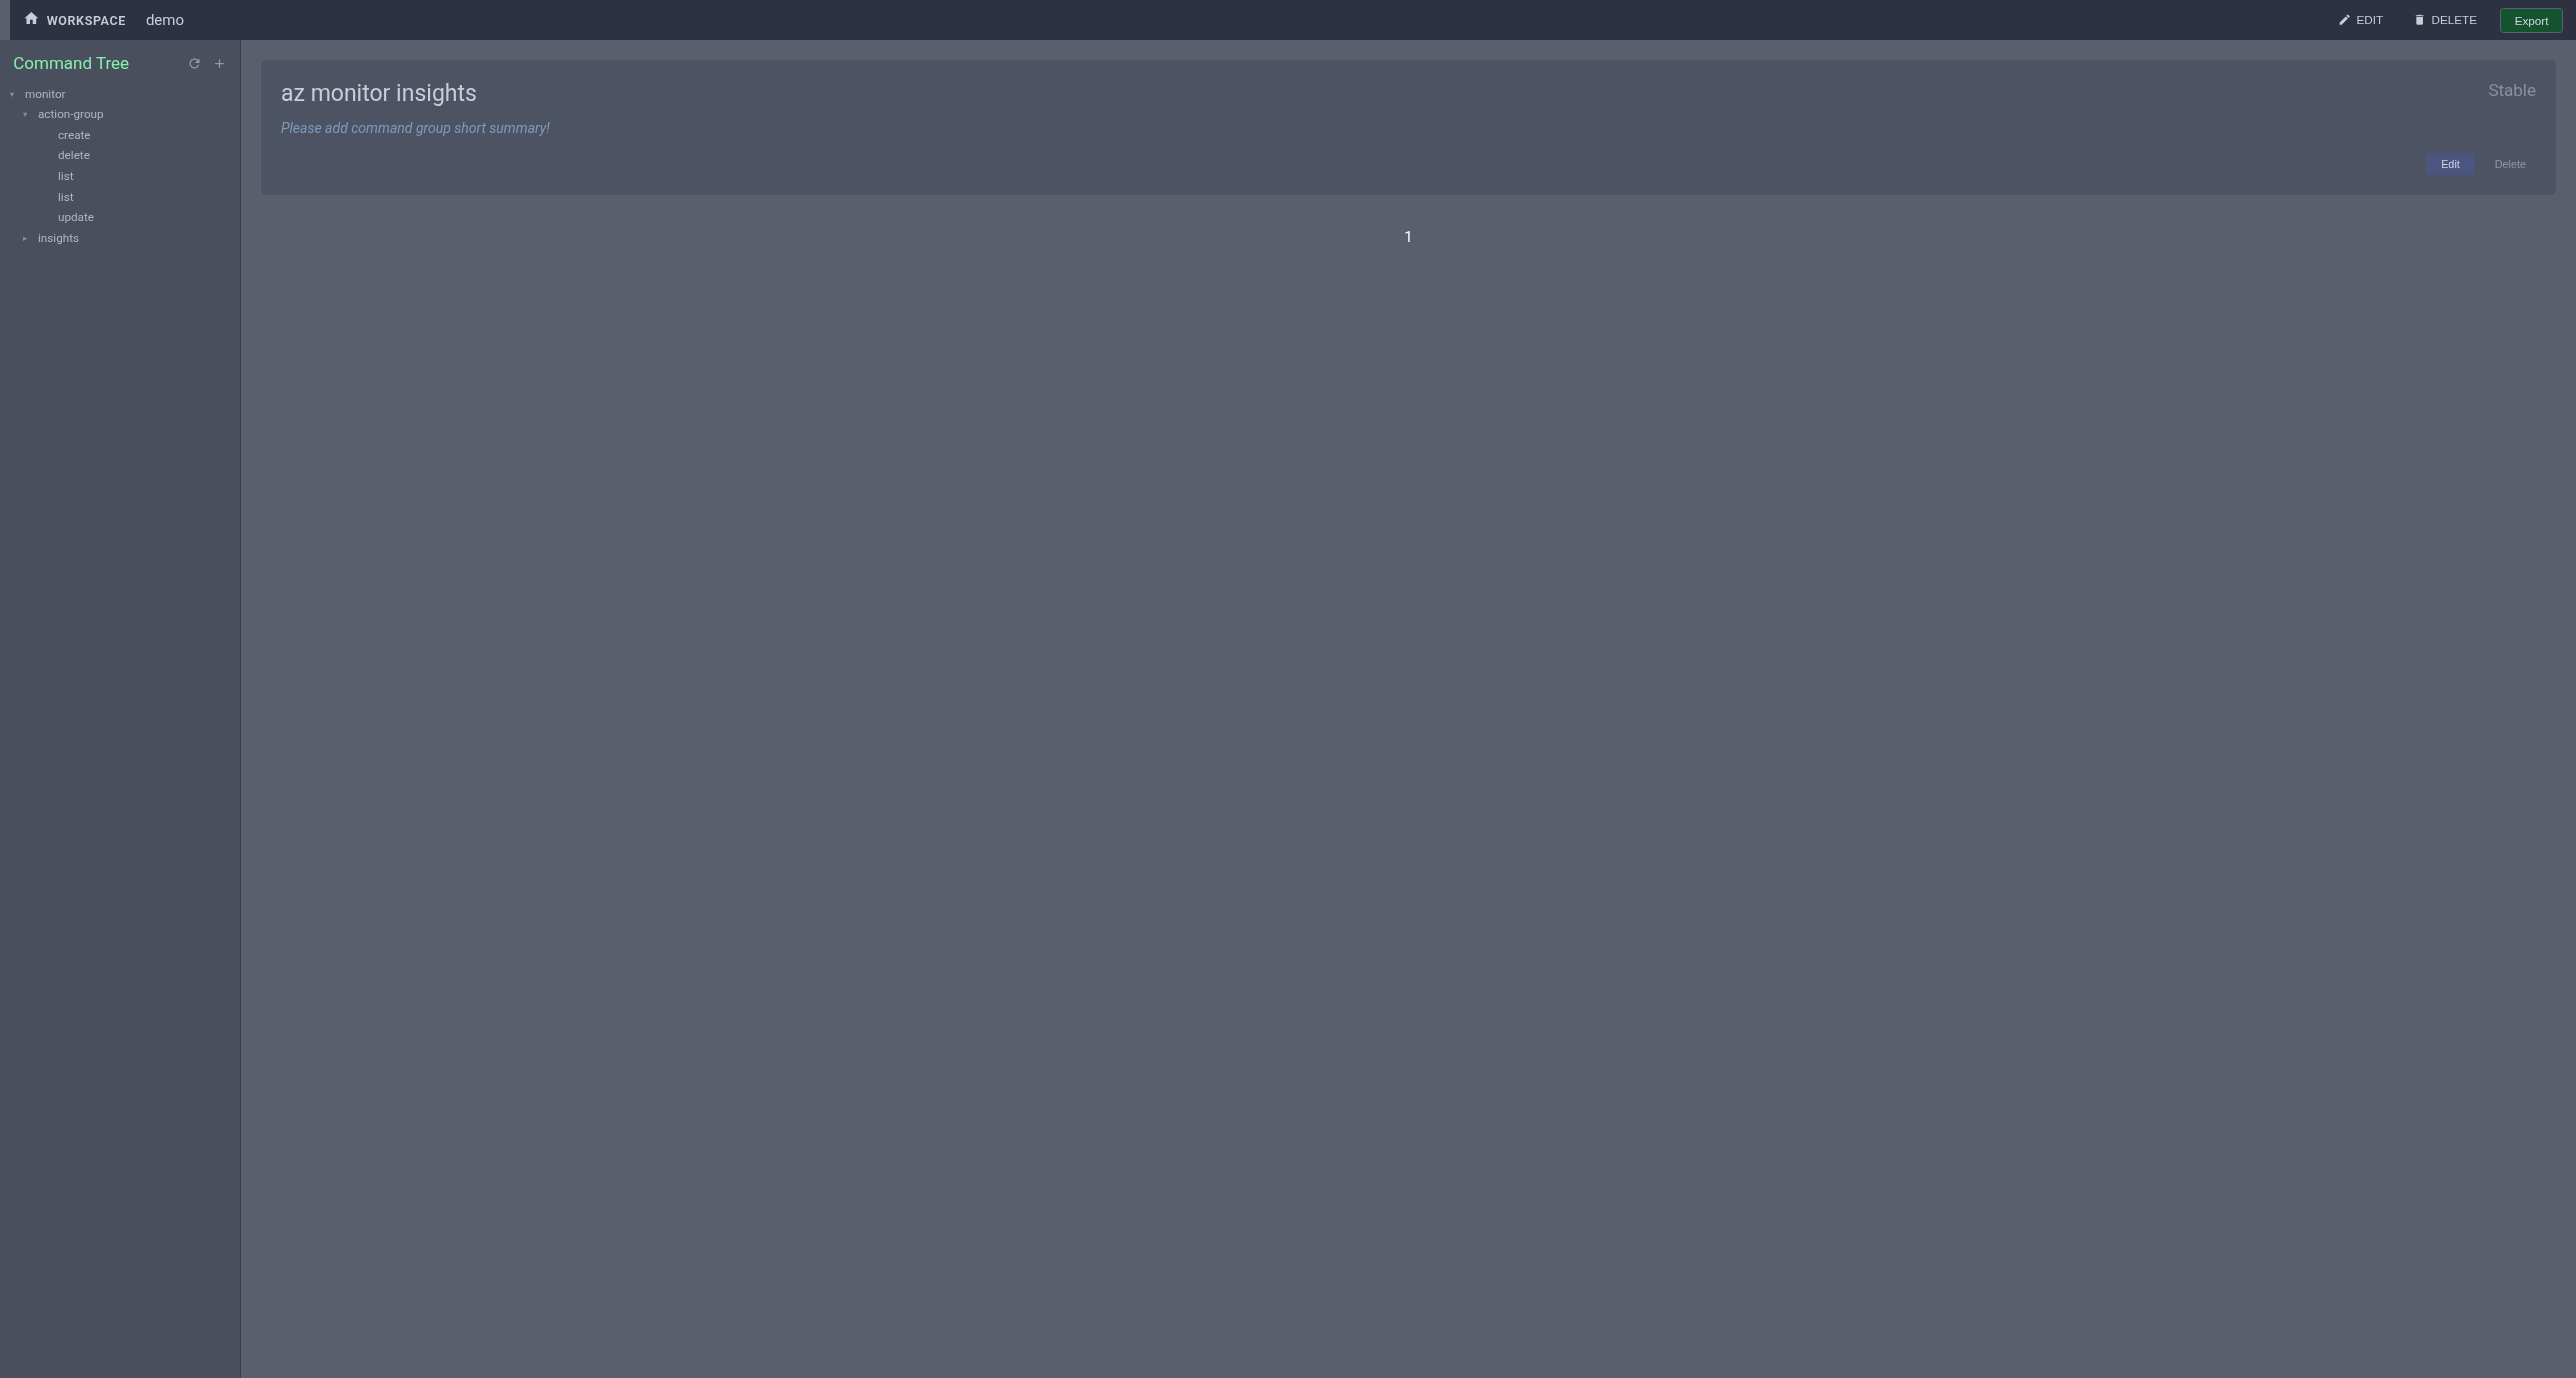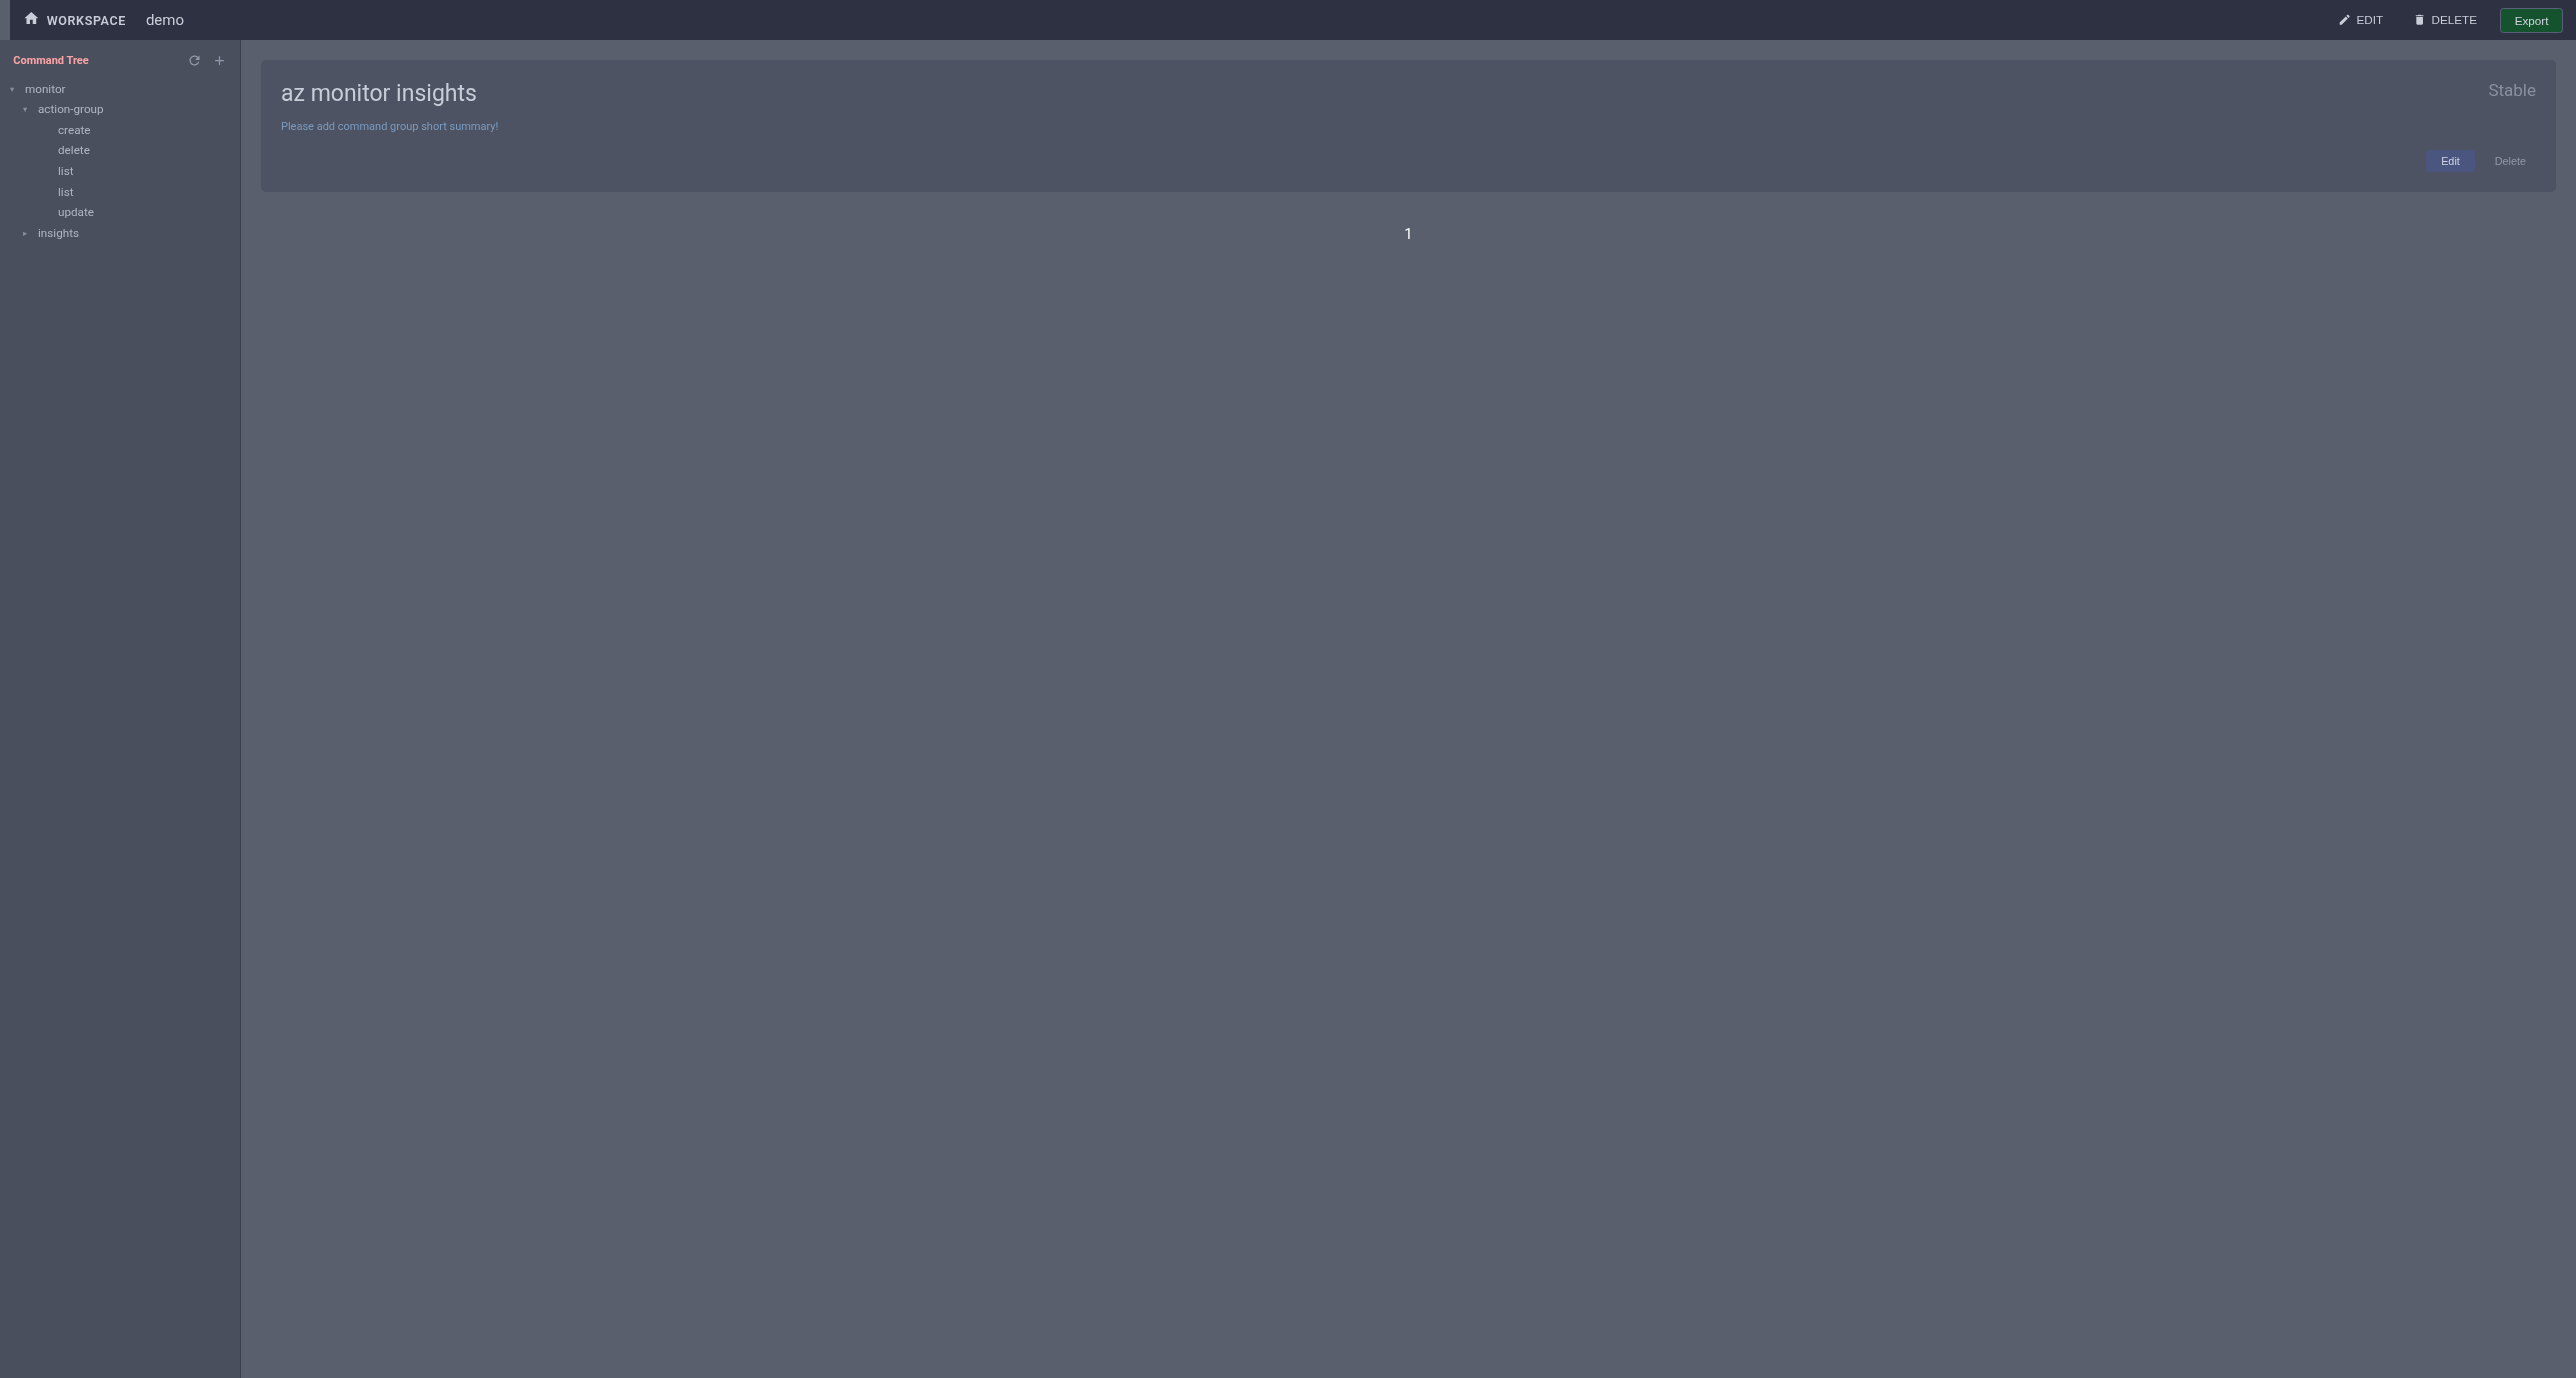--- a/index.html
+++ b/index.html
@@ -103,23 +103,23 @@
     }
 
     .sidebar-header {
       display: flex;
       align-items: center;
       justify-content: space-between;
       padding: 0 13.3px 10px 13.3px;
     }
 
     .sidebar-title {
-      font-size: 11px;
-      font-weight: 700;
-      color: #fca5a5;
+      font-size: 17px;
+      font-weight: 400;
+      color: #86efac;
     }
 
     .sidebar-header-actions {
       display: flex;
       align-items: center;
       gap: 10px;
     }
 
     .sidebar-icon-btn {
       background: none;
@@ -199,21 +199,22 @@
 
     .content-title {
       font-size: 23px;
       font-weight: 400;
       color: #c8cdd8;
       margin-bottom: 13.3px;
     }
 
     .content-placeholder {
       color: #7a9bbf;
-      font-size: 11px;
+      font-style: italic;
+      font-size: 14px;
       margin-bottom: 16.7px;
     }
 
     .content-actions {
       display: flex;
       justify-content: flex-end;
       gap: 10px;
       margin-top: 13.3px;
     }
 

